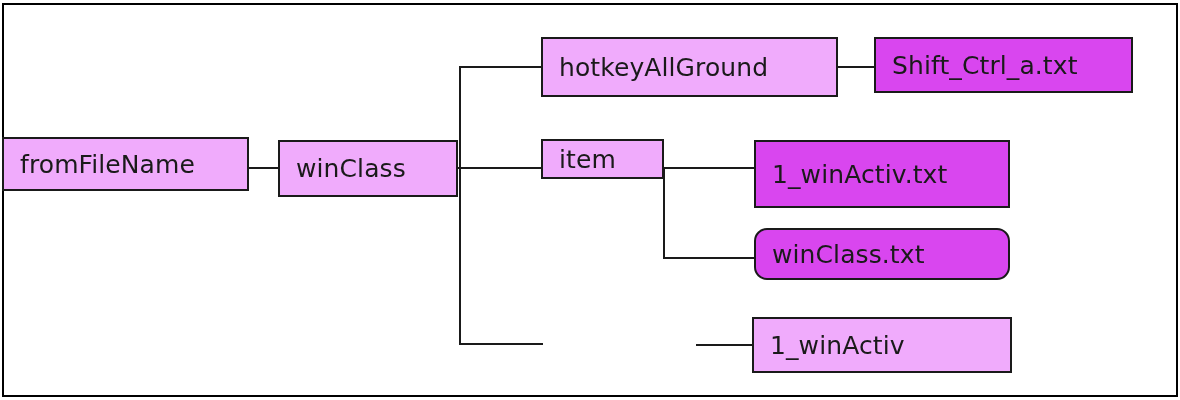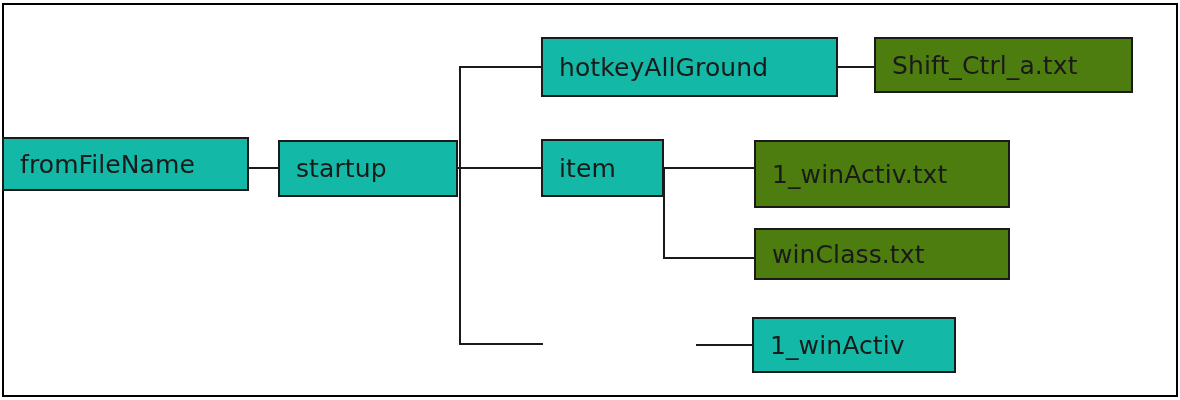--- a/index.html
+++ b/index.html
@@ -34,41 +34,41 @@
     display: flex;
     align-items: center;
     padding-left: 16px;
     font-size: 25px;
     color: #1a1a1a;
     line-height: 1;
     letter-spacing: 0.1px;
     white-space: nowrap;
     z-index: 3;
   }
-  .node.fill-yellow { background: #14b8a6; }
-  .node.fill-blue   { background: #4d7c0f; text-align: center; }
+  .node.fill-yellow { background: #f0abfc; }
+  .node.fill-blue   { background: #d946ef; text-align: center; }
 
   .edge {
     position: absolute;
     background: #1a1a1a;
     z-index: 1;
   }
   .edge.h { height: 2px; }
   .edge.v { width: 2px; }
 
   
   #n-fromfilename   { left: 2px;   top: 137px; width: 247px; height: 54px; }
   #n-winactiv       { left: 278px; top: 140px; width: 180px; height: 57px; }
   #n-hotkey         { left: 541px; top: 37px;  width: 297px; height: 60px; }
   #n-shiftctrl      { left: 874px; top: 37px;  width: 259px; height: 56px; }
-  #n-item           { left: 541px; top: 139px; width: 123px; height: 58px; }
+  #n-item           { left: 541px; top: 139px; width: 123px; height: 40px; }
   #n-1winactivtxt   { left: 754px; top: 140px; width: 256px; height: 68px; }
-  #n-winclasstxt    { left: 754px; top: 228px; width: 256px; height: 52px; }
+  #n-winclasstxt    { left: 754px; top: 228px; width: 256px; height: 52px; border-radius: 13px; }
   #n-startup        { left: 541px; top: 317px; width: 157px; height: 56px; }
-  #n-1winactiv      { left: 752px; top: 317px; width: 204px; height: 56px; }
+  #n-1winactiv      { left: 752px; top: 317px; width: 260px; height: 56px; }
 
   
   #e-root-winactiv  { left: 249px; top: 167px; width: 30px; }
   #e-winactiv-stub  { left: 457px; top: 167px; width: 6px; }
   #e-trunk          { left: 459px; top: 67px;  height: 278px; }
   #e-branch-hotkey  { left: 459px; top: 66px;  width: 84px; }
   #e-branch-item    { left: 459px; top: 167px; width: 84px; }
   #e-branch-startup { left: 459px; top: 343px; width: 84px; }
   #e-hotkey-shift   { left: 836px; top: 66px;  width: 40px; }
   #e-item-trunk     { left: 663px; top: 167px; height: 92px; }
@@ -89,21 +89,21 @@
   <div class="edge h" id="e-branch-item"></div>
   <div class="edge h" id="e-branch-startup"></div>
   <div class="edge h" id="e-hotkey-shift"></div>
   <div class="edge v" id="e-item-trunk"></div>
   <div class="edge h" id="e-item-1win"></div>
   <div class="edge h" id="e-item-winclass"></div>
   <div class="edge h" id="e-startup-1win"></div>
 
   <div class="node fill-yellow" id="n-fromfilename">fromFileName</div>
 
-  <div class="node fill-yellow" id="n-winactiv">startup</div>
+  <div class="node fill-yellow" id="n-winactiv">winClass</div>
 
   <div class="node fill-yellow" id="n-hotkey">hotkeyAllGround</div>
 
   <div class="node fill-blue" id="n-shiftctrl">Shift_Ctrl_a.txt</div>
 
   <div class="node fill-yellow" id="n-item">item</div>
 
   <div class="node fill-blue" id="n-1winactivtxt">1_winActiv.txt</div>
 
   <div class="node fill-blue" id="n-winclasstxt">winClass.txt</div>

